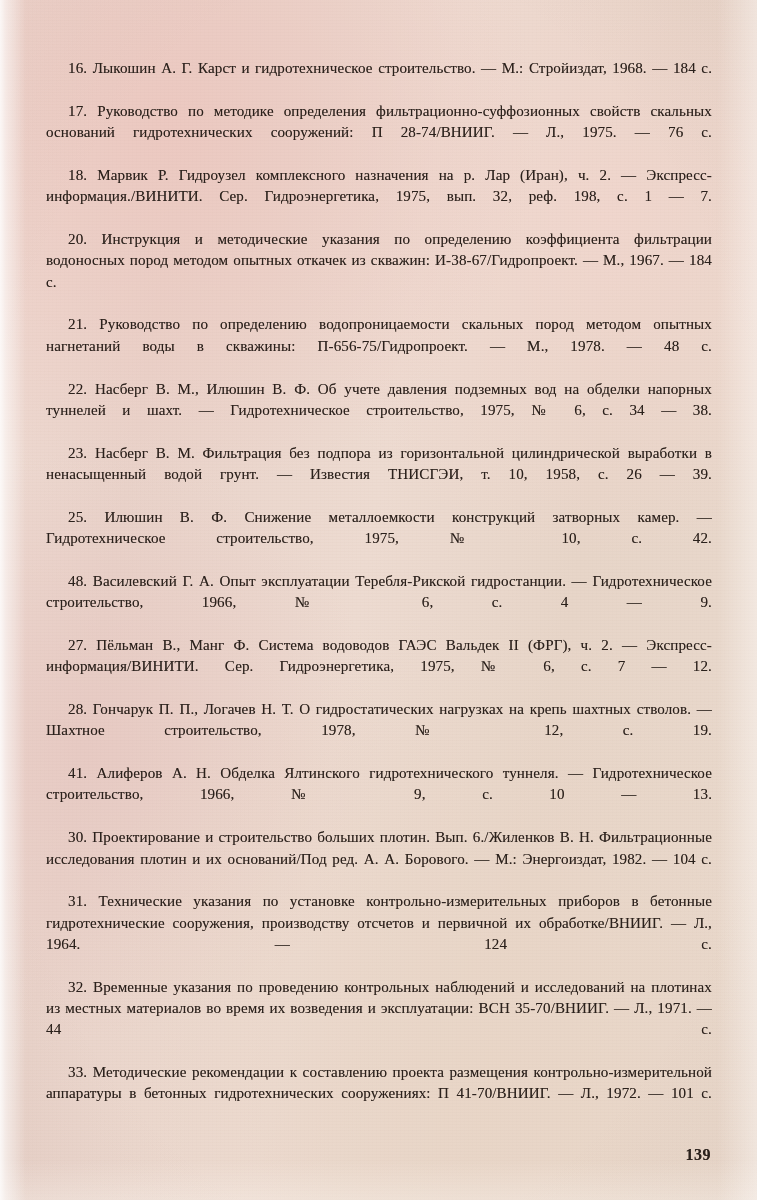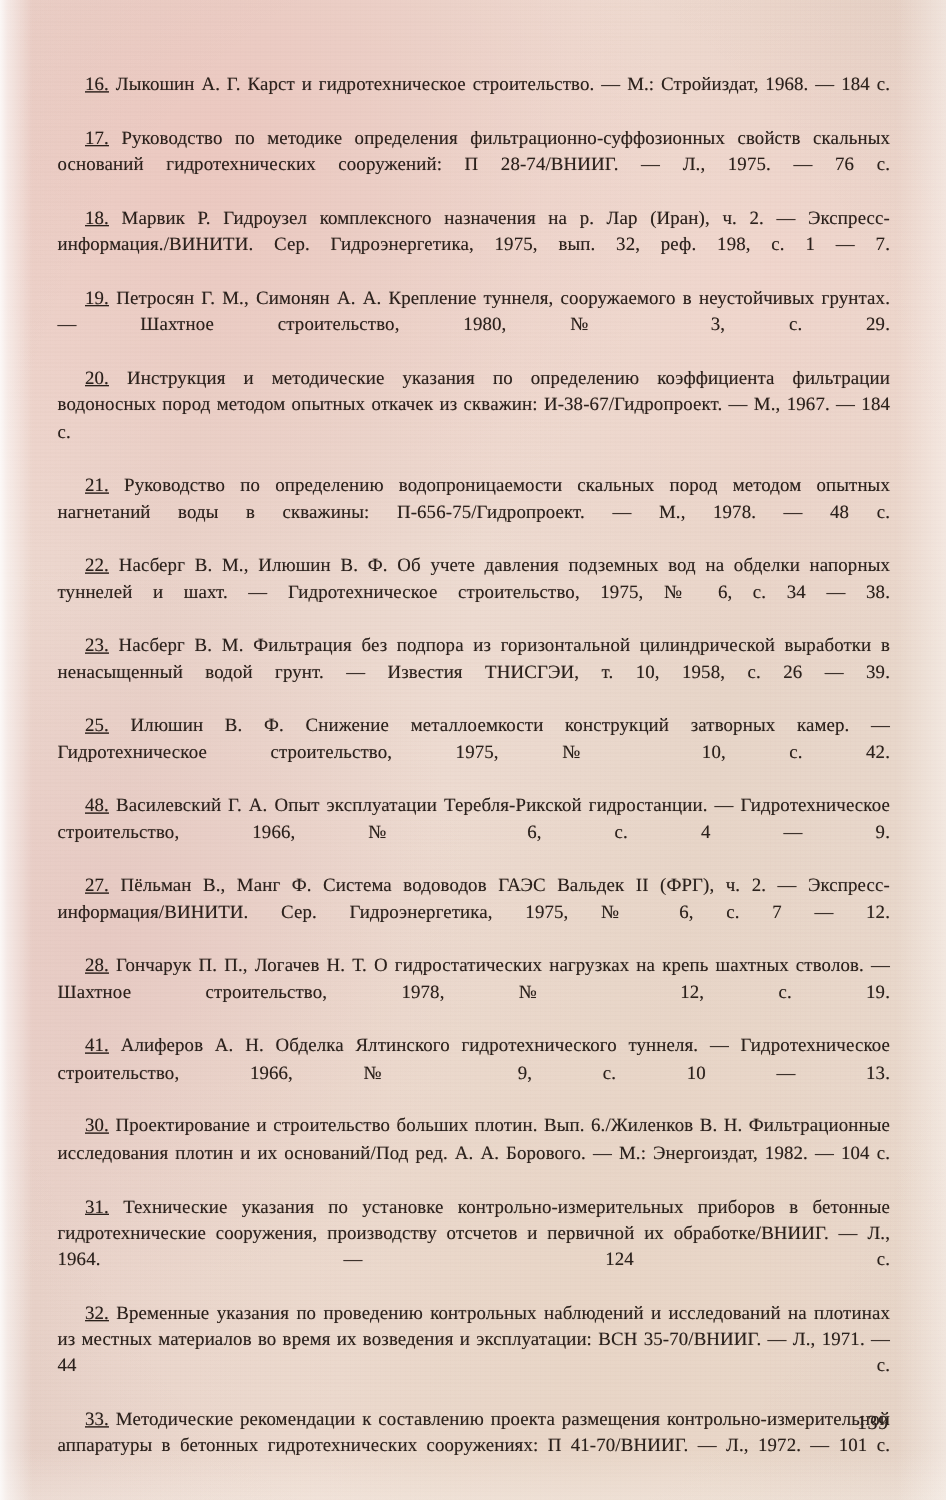--- a/index.html
+++ b/index.html
@@ -74,51 +74,49 @@
 
   
   .ref::after {
     content: "";
     display: inline-block;
     width: 100%;
   }
 
   .ref .num {
     font-weight: normal;
-    text-decoration: underline;
   }
 
   .ref .author {
     font-weight: normal;
   }
 
   .pageno {
     position: absolute;
     right: 46px;
-    bottom: 52px;
+    bottom: 36px;
     font-size: 16px;
-    font-weight: normal;
+    font-weight: bold;
     letter-spacing: 0.5px;
     color: #2a211c;
     z-index: 2;
     text-shadow: 0 0 0.6px rgba(60,40,32,0.5);
   }
 </style>
 </head>
 <body>
 
 <div class="page">
   <div class="grain"></div>
 
   <div class="text-column">
 
   <p class="ref"><span class="num">16.</span> <span class="author">Лыкошин А. Г.</span> <span class="body">Карст и гидротехническое строительство. — М.: Стройиздат, 1968. — 184 с.</span></p>
       <p class="ref"><span class="num">17.</span> <span class="author">Руководство</span> <span class="body">по методике определения фильтрационно-суффозионных свойств скальных оснований гидротехнических сооружений: П 28-74/ВНИИГ. — Л., 1975. — 76 с.</span></p>
       <p class="ref"><span class="num">18.</span> <span class="author">Марвик Р.</span> <span class="body">Гидроузел комплексного назначения на р. Лар (Иран), ч. 2. — Экспресс-информация./ВИНИТИ. Сер. Гидроэнергетика, 1975, вып. 32, реф. 198, с. 1 — 7.</span></p>
-      <p class="ref"><span class="num">19.</span> <span class="author">Петросян Г. М., Симонян А. А.</span> <span class="body">Крепление туннеля, сооружаемого в неустойчивых грунтах. — Шахтное строительство, 1980, № 3, с. 29.</span></p>
       <p class="ref"><span class="num">20.</span> <span class="author">Инструкция</span> <span class="body">и методические указания по определению коэффициента фильтрации водоносных пород методом опытных откачек из скважин: И-38-67/Гидропроект. — М., 1967. — 184 с.</span></p>
       <p class="ref"><span class="num">21.</span> <span class="author">Руководство</span> <span class="body">по определению водопроницаемости скальных пород методом опытных нагнетаний воды в скважины: П-656-75/Гидропроект. — М., 1978. — 48 с.</span></p>
       <p class="ref"><span class="num">22.</span> <span class="author">Насберг В. М., Илюшин В. Ф.</span> <span class="body">Об учете давления подземных вод на обделки напорных туннелей и шахт. — Гидротехническое строительство, 1975, № 6, с. 34 — 38.</span></p>
       <p class="ref"><span class="num">23.</span> <span class="author">Насберг В. М.</span> <span class="body">Фильтрация без подпора из горизонтальной цилиндрической выработки в ненасыщенный водой грунт. — Известия ТНИСГЭИ, т. 10, 1958, с. 26 — 39.</span></p>
       <p class="ref"><span class="num">25.</span> <span class="author">Илюшин В. Ф.</span> <span class="body">Снижение металлоемкости конструкций затворных камер. — Гидротехническое строительство, 1975, № 10, с. 42.</span></p>
       <p class="ref"><span class="num">48.</span> <span class="author">Василевский Г. А.</span> <span class="body">Опыт эксплуатации Теребля-Рикской гидростанции. — Гидротехническое строительство, 1966, № 6, с. 4 — 9.</span></p>
       <p class="ref"><span class="num">27.</span> <span class="author">Пёльман В., Манг Ф.</span> <span class="body">Система водоводов ГАЭС Вальдек II (ФРГ), ч. 2. — Экспресс-информация/ВИНИТИ. Сер. Гидроэнергетика, 1975, № 6, с. 7 — 12.</span></p>
       <p class="ref"><span class="num">28.</span> <span class="author">Гончарук П. П., Логачев Н. Т.</span> <span class="body">О гидростатических нагрузках на крепь шахтных стволов. — Шахтное строительство, 1978, № 12, с. 19.</span></p>
       <p class="ref"><span class="num">41.</span> <span class="author">Алиферов А. Н.</span> <span class="body">Обделка Ялтинского гидротехнического туннеля. — Гидротехническое строительство, 1966, № 9, с. 10 — 13.</span></p>
       <p class="ref"><span class="num">30.</span> <span class="author">Проектирование</span> <span class="body">и строительство больших плотин. Вып. 6./Жиленков В. Н. Фильтрационные исследования плотин и их оснований/Под ред. А. А. Борового. — М.: Энергоиздат, 1982. — 104 с.</span></p>

